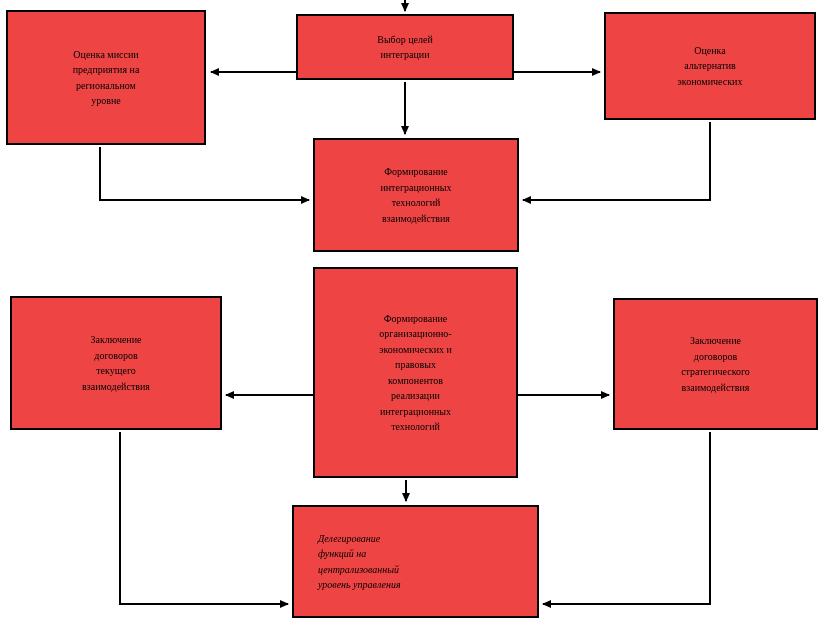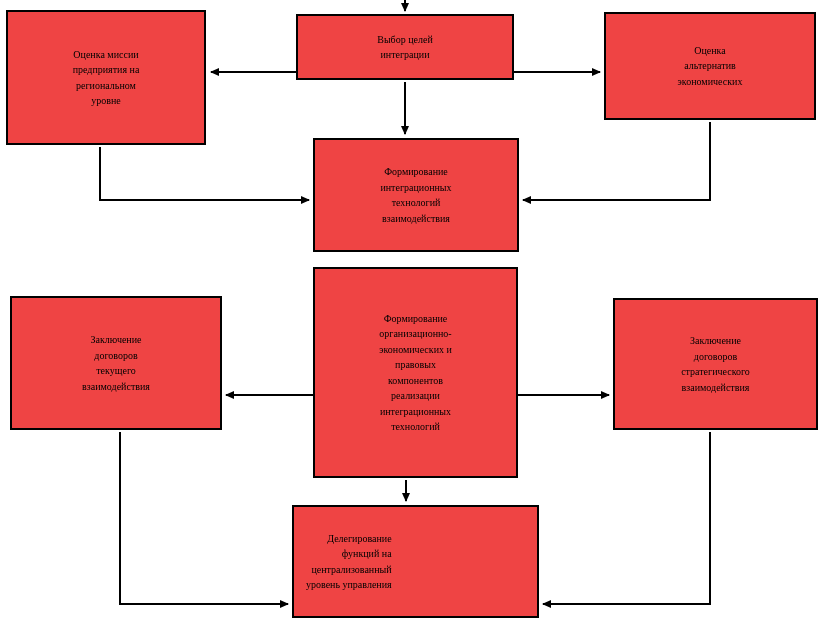--- a/index.html
+++ b/index.html
@@ -36,22 +36,23 @@
     font-size: 10px;
     line-height: 1.55;
     padding: 4px 8px;
     z-index: 2;
   }
   .box .label {
     white-space: pre-line;
   }
   .box.left-align {
     justify-content: flex-start;
-    text-align: right;
-    padding-left: 12px;
+    text-align: left;
+    padding-left: 24px;
+    font-style: italic;
   }
   
   #box-mission            { left: 6px;   top: 10px;  width: 200px; height: 135px; }
   #box-goals              { left: 296px; top: 14px;  width: 218px; height: 66px; font-family: Liberation Serif, serif;  }
   #box-alternatives       { left: 604px; top: 12px;  width: 212px; height: 108px; }
   #box-formation-tech     { left: 313px; top: 138px; width: 206px; height: 114px; }
   #box-current-contracts  { left: 10px;  top: 296px; width: 212px; height: 134px; }
   #box-org-econ           { left: 313px; top: 267px; width: 205px; height: 211px; }
   #box-strategic-contracts{ left: 613px; top: 298px; width: 205px; height: 132px; }
   #box-delegation         { left: 292px; top: 505px; width: 247px; height: 113px; }

